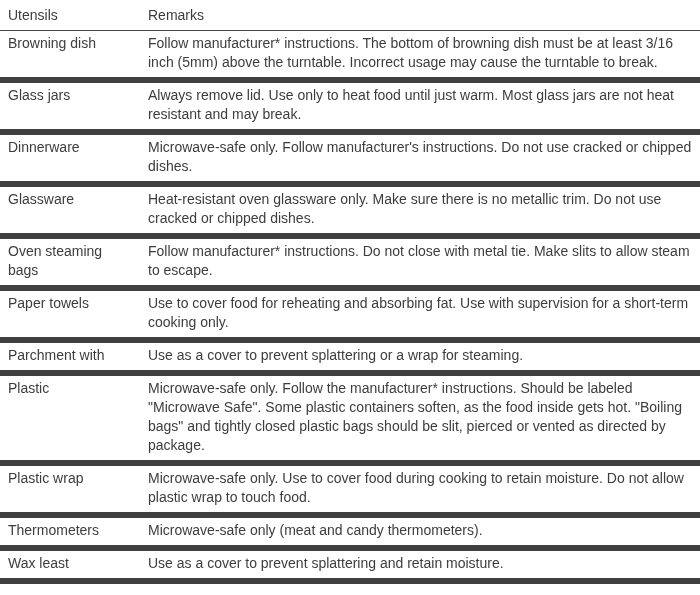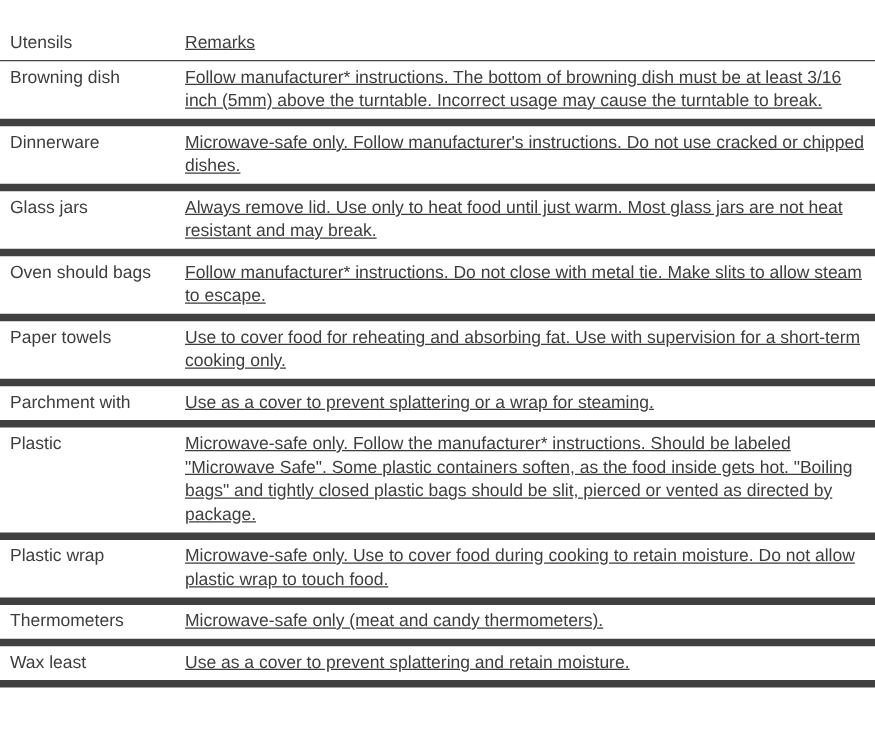--- a/index.html
+++ b/index.html
@@ -7,21 +7,21 @@
     background: #ffffff;
   }
   body {
     font-family: "Liberation Sans", "DejaVu Sans", sans-serif;
   }
   .page {
     width: 700px;
     height: 595px;
     background: #ffffff;
     overflow: hidden;
-    padding-top: 22px;
+    padding-top: 4px;
   }
   table.utensils-table {
     width: 100%;
     border-collapse: collapse;
     font-size: 14px;
     line-height: 19px;
     color: #3d3d3d;
   }
   table.utensils-table th {
     text-align: left;
@@ -34,49 +34,52 @@
     vertical-align: top;
     padding: 3px 8px 5px 8px;
     border-bottom: 6px solid #404040;
   }
   th.col-utensils, td.cell-utensil {
     width: 140px;
     padding-right: 34px; 
   }
   td.cell-remarks, th.col-remarks {
     padding-right: 6px;
-    text-decoration: underline;
   }
 </style>
 </head>
 <body>
 
 <div class="page">
   <table class="utensils-table">
     <thead>
       <tr>
         <th class="col-utensils">Utensils</th>
         <th class="col-remarks">Remarks</th>
       </tr>
     </thead>
     <tbody>
       <tr>
         <td class="cell-utensil">Browning dish</td>
         <td class="cell-remarks">Follow manufacturer* instructions. The bottom of browning dish must be at least 3/16 inch (5mm) above the turntable. Incorrect usage may cause the turntable to break.</td>
       </tr>
       <tr>
+        <td class="cell-utensil">Glass jars</td>
+        <td class="cell-remarks">Always remove lid. Use only to heat food until just warm. Most glass jars are not heat resistant and may break.</td>
+      </tr>
+      <tr>
         <td class="cell-utensil">Dinnerware</td>
         <td class="cell-remarks">Microwave-safe only. Follow manufacturer's instructions. Do not use cracked or chipped dishes.</td>
       </tr>
       <tr>
-        <td class="cell-utensil">Glass jars</td>
-        <td class="cell-remarks">Always remove lid. Use only to heat food until just warm. Most glass jars are not heat resistant and may break.</td>
+        <td class="cell-utensil">Glassware</td>
+        <td class="cell-remarks">Heat-resistant oven glassware only. Make sure there is no metallic trim. Do not use cracked or chipped dishes.</td>
       </tr>
       <tr>
-        <td class="cell-utensil">Oven should bags</td>
+        <td class="cell-utensil">Oven steaming bags</td>
         <td class="cell-remarks">Follow manufacturer* instructions. Do not close with metal tie. Make slits to allow steam to escape.</td>
       </tr>
       <tr>
         <td class="cell-utensil">Paper towels</td>
         <td class="cell-remarks">Use to cover food for reheating and absorbing fat. Use with supervision for a short-term cooking only.</td>
       </tr>
       <tr>
         <td class="cell-utensil">Parchment with</td>
         <td class="cell-remarks">Use as a cover to prevent splattering or a wrap for steaming.</td>
       </tr>

